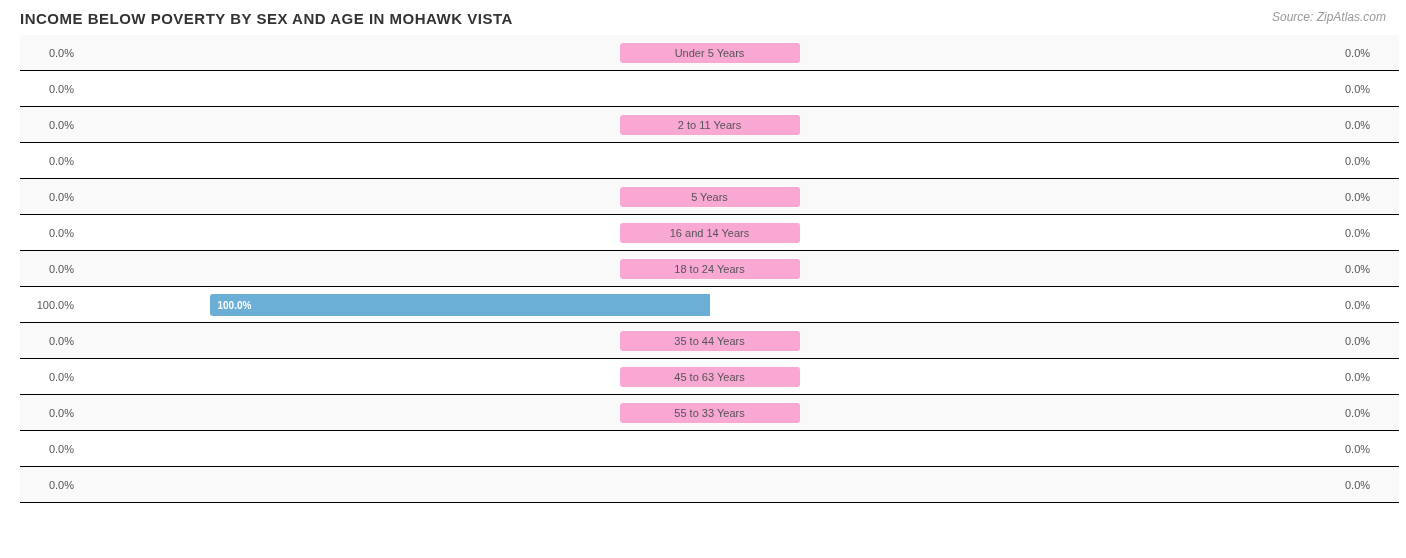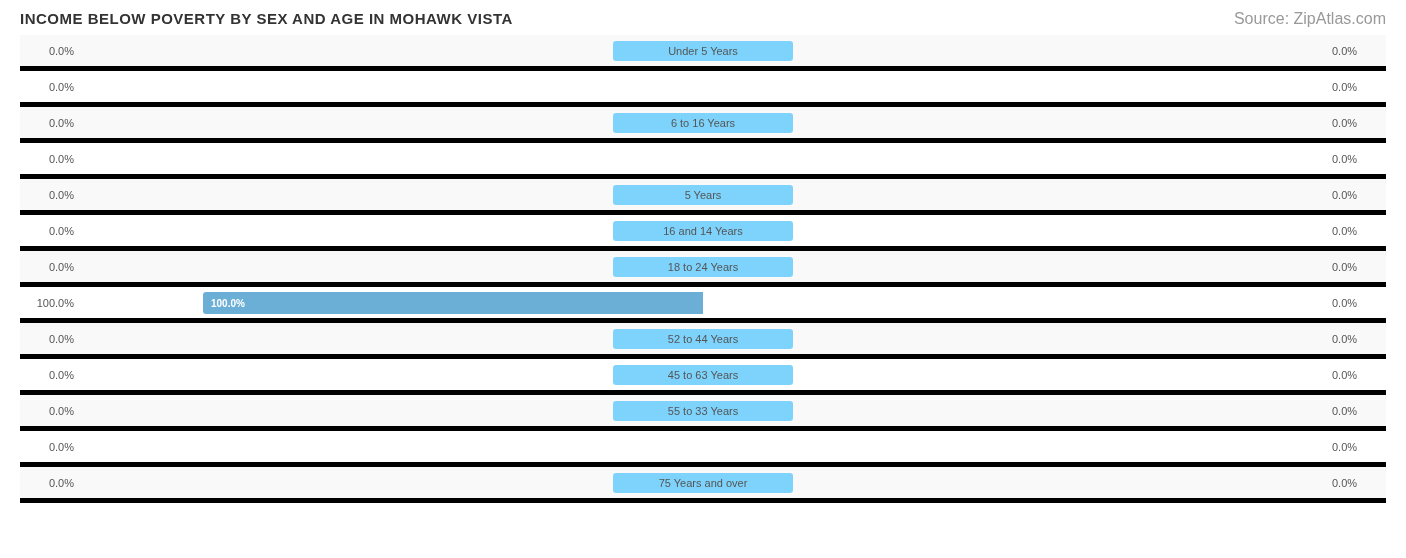--- a/index.html
+++ b/index.html
@@ -6,47 +6,48 @@
     body {
       font-family: Arial, sans-serif;
       background: #fff;
       width: 1406px;
       height: 558px;
       overflow: hidden;
     }
     .chart-container {
       width: 1406px;
       height: 494px;
-      padding: 10px 20px 40px 20px;
+      padding: 10px 7px 40px 20px;
       position: relative;
     }
     .chart-title {
       font-size: 15px;
       font-weight: bold;
       color: #333;
       margin-bottom: 8px;
       letter-spacing: 0.5px;
     }
     .source-text {
       position: absolute;
       top: 10px;
       right: 20px;
-      font-size: 16px;
+      font-size: 12px;
       color: #999;
+      font-style: italic;
     }
     .chart-area {
       position: relative;
       width: 100%;
       height: calc(100% - 60px);
     }
     .row {
       display: flex;
       align-items: center;
       height: 36px;
-      border-bottom: 5px solid #000000;
+      border-bottom: 1px solid #000000;
       background: #fff;
     }
     .row:nth-child(odd) {
       background: #f9f9f9;
     }
     .left-value {
       width: 60px;
       text-align: right;
       font-size: 11px;
       color: #555;
@@ -84,21 +85,21 @@
       padding-left: 6px;
       flex-shrink: 0;
     }
     .center-label-box {
       width: 180px;
       text-align: center;
       font-size: 11px;
       color: #555;
       flex-shrink: 0;
       padding: 0 4px;
-      background: #7dd3fc;
+      background: #f9a8d4;
       border-radius: 3px;
       line-height: 20px;
     }
     .legend {
       display: flex;
       justify-content: center;
       align-items: center;
       gap: 20px;
       margin-top: 6px;
       font-size: 12px;
@@ -164,21 +165,21 @@
       <div class="female-bars" style="position:relative; height:100%; display:flex; align-items:center; flex:1;">
         
       </div>
       <div class="right-value">0.0%</div>
     </div>
       <div class="row">
       <div class="left-value">0.0%</div>
       <div class="male-bars" style="position:relative; height:100%; display:flex; align-items:center; justify-content:flex-end; flex:1;">
         
       </div>
-      <div class="center-label-box">6 to 16 Years</div>
+      <div class="center-label-box">2 to 11 Years</div>
       <div class="female-bars" style="position:relative; height:100%; display:flex; align-items:center; flex:1;">
         
       </div>
       <div class="right-value">0.0%</div>
     </div>
       <div class="row">
       <div class="left-value">0.0%</div>
       <div class="male-bars" style="position:relative; height:100%; display:flex; align-items:center; justify-content:flex-end; flex:1;">
         
       </div>
@@ -232,21 +233,21 @@
       <div class="female-bars" style="position:relative; height:100%; display:flex; align-items:center; flex:1;">
         
       </div>
       <div class="right-value">0.0%</div>
     </div>
       <div class="row">
       <div class="left-value">0.0%</div>
       <div class="male-bars" style="position:relative; height:100%; display:flex; align-items:center; justify-content:flex-end; flex:1;">
         
       </div>
-      <div class="center-label-box">52 to 44 Years</div>
+      <div class="center-label-box">35 to 44 Years</div>
       <div class="female-bars" style="position:relative; height:100%; display:flex; align-items:center; flex:1;">
         
       </div>
       <div class="right-value">0.0%</div>
     </div>
       <div class="row">
       <div class="left-value">0.0%</div>
       <div class="male-bars" style="position:relative; height:100%; display:flex; align-items:center; justify-content:flex-end; flex:1;">
         
       </div>
@@ -275,21 +276,20 @@
       <div class="female-bars" style="position:relative; height:100%; display:flex; align-items:center; flex:1;">
         
       </div>
       <div class="right-value">0.0%</div>
     </div>
       <div class="row">
       <div class="left-value">0.0%</div>
       <div class="male-bars" style="position:relative; height:100%; display:flex; align-items:center; justify-content:flex-end; flex:1;">
         
       </div>
-      <div class="center-label-box">75 Years and over</div>
       <div class="female-bars" style="position:relative; height:100%; display:flex; align-items:center; flex:1;">
         
       </div>
       <div class="right-value">0.0%</div>
     </div>
     </div>
 
   <div class="footer-row">
     <span>100.0%</span>
     <span>100.0%</span>

